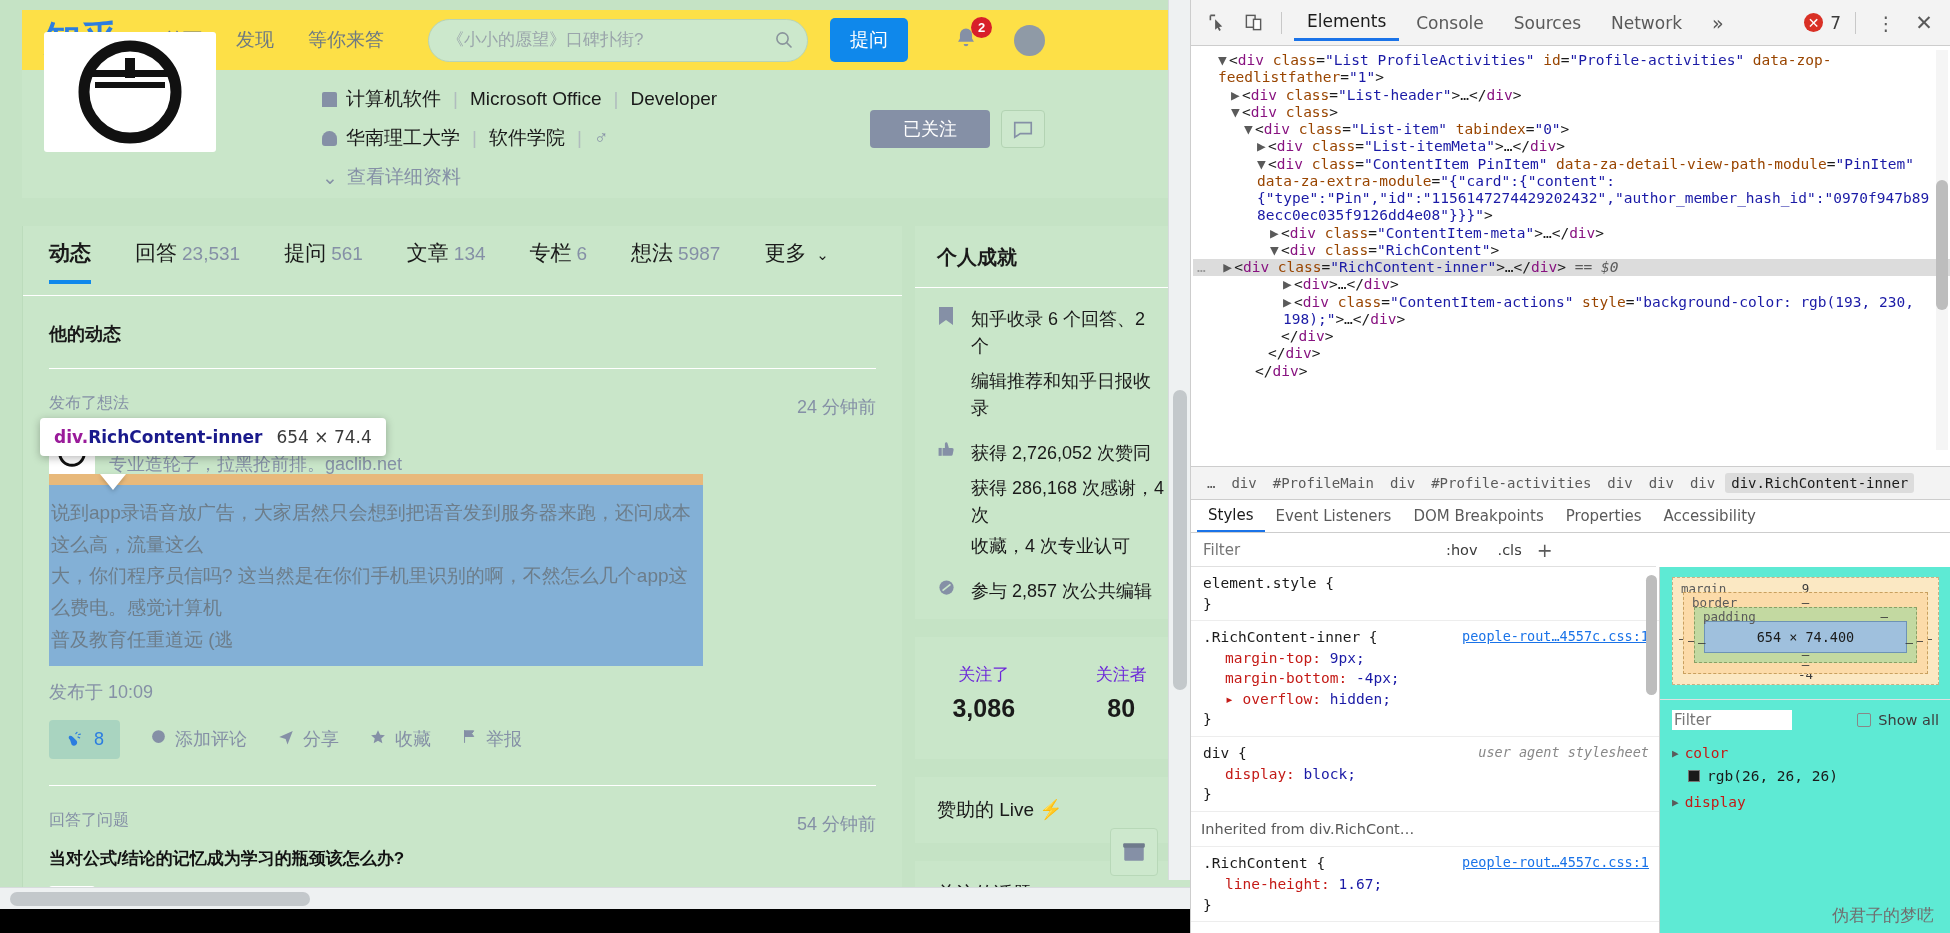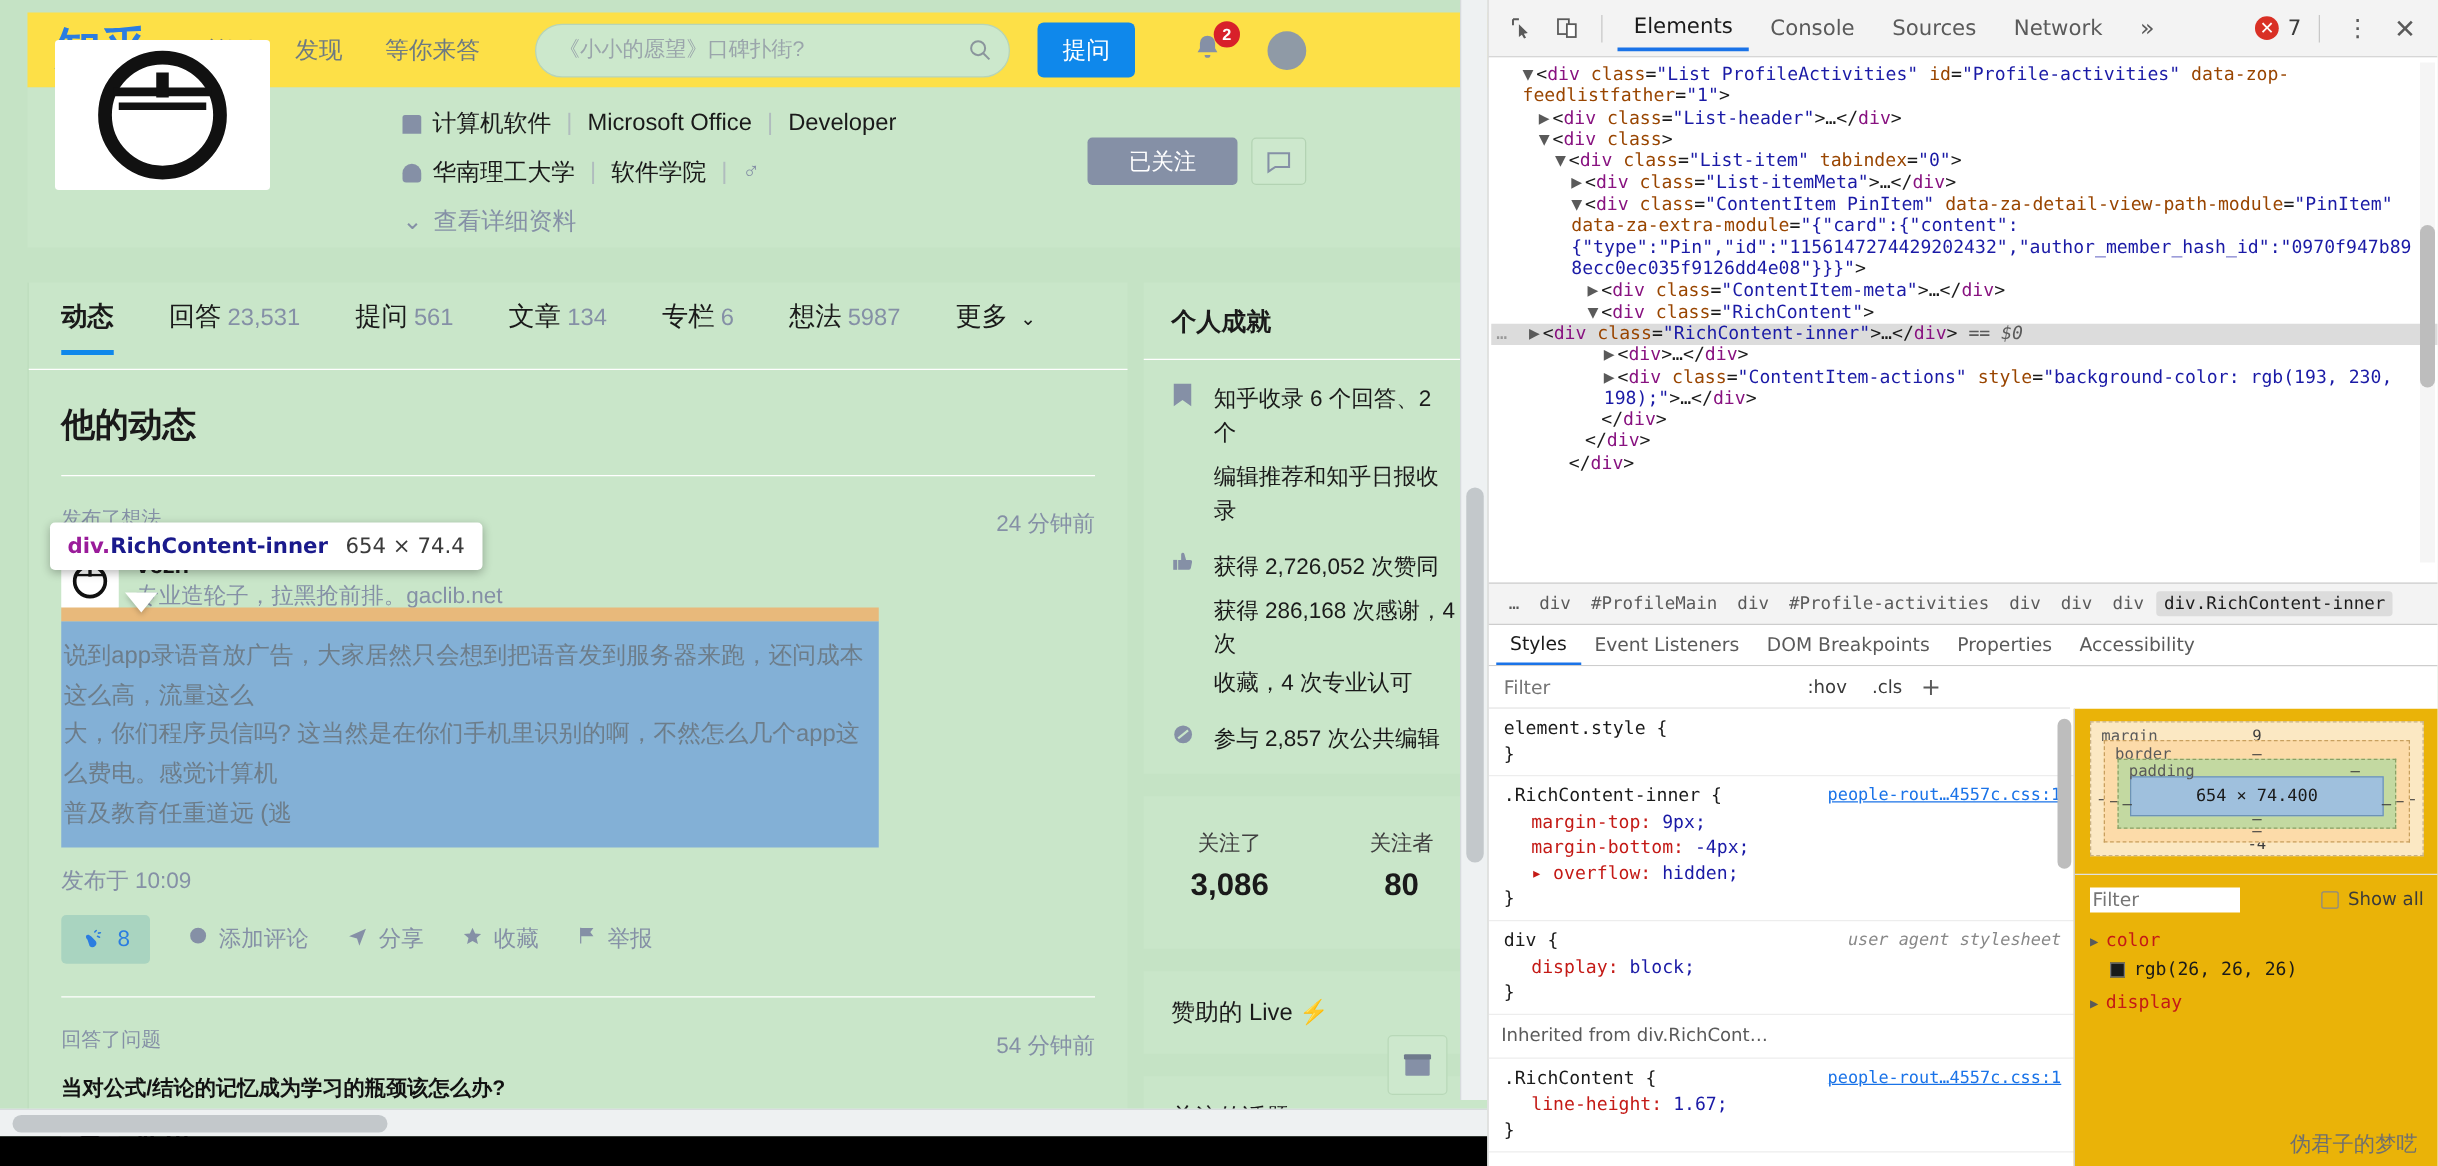--- a/index.html
+++ b/index.html
@@ -78,21 +78,21 @@
     position:absolute; left:22px; top:226px; width:880px; min-height:700px;
     background:#c9e6c9; border-left:1px solid #bcdcbc;
   }
   .tabs { display:flex; align-items:center; gap:44px; height:70px; padding:0 26px; border-bottom:1px solid #fff; }
   .tab { font-size:21px; color:#1a1a1a; padding-bottom:16px; position:relative; cursor:pointer; white-space:nowrap; }
   .tab .cnt { color:#8590a6; font-size:19px; margin-left:5px; }
   .tab.active { font-weight:700; }
   .tab.active:after {
     content:""; position:absolute; left:0; right:0; bottom:-1px; height:4px; background:#0f88eb;
   }
-  .section-title { font-size:27px; font-weight:700; color:#1a1a1a; padding:26px 26px 22px; }
+  .section-title { font-size:18px; font-weight:700; color:#1a1a1a; padding:26px 26px 22px; }
   .divider { height:1px; background:#fff; margin:0 26px; }
 
   .feed-item { padding:24px 26px 0; position:relative; }
   .feed-action { font-size:16px; color:#8590a6; margin-bottom:16px; }
   .feed-time { position:absolute; right:26px; top:26px; font-size:18px; color:#8590a6; }
   .author-row { display:flex; align-items:center; gap:14px; margin-bottom:0; }
   .author-avatar { width:46px; height:46px; background:#fff; border-radius:3px; flex:none;
                    display:flex;align-items:center;justify-content:center;}
   .author-name { font-size:19px; color:#1a1a1a; font-weight:700;}
   .author-bio { font-size:18px; color:#8590a6; }
@@ -116,21 +116,21 @@
   .answer-title { font-size:17px; font-weight:700; color:#121212; margin:10px 0 16px; }
 
   
   .side-col { position:absolute; left:915px; top:226px; width:275px; }
   .side-card { background:#c9e6c9; margin-bottom:18px; padding:0 0 14px; }
   .side-head { font-size:20px; font-weight:700; color:#1a1a1a; padding:18px 22px 16px; border-bottom:1px solid #fff;}
   .side-row { display:flex; align-items:flex-start; gap:14px; padding:18px 22px 0; font-size:18px; color:#1a1a1a; line-height:1.5;}
   .side-ico { width:20px; height:20px; flex:none; }
   .side-stats { display:flex; padding:26px 0 22px; }
   .stat { flex:1; text-align:center; }
-  .stat .lbl { font-size:17px; color:#404040; margin-bottom:8px; }
+  .stat .lbl { font-size:17px; color:#6d28d9; margin-bottom:8px; }
   .stat .num { font-size:25px; font-weight:700; color:#1a1a1a; }
   .side-single { background:#c9e6c9; margin-bottom:18px; font-size:19px; color:#1a1a1a; padding:20px 22px; cursor:pointer;}
 
   
   .float-box {
     position:absolute; left:1110px; top:828px; width:48px; height:48px;
     background:#cde8cd; border:1px solid #b8d8b8; border-radius:4px;
     display:flex; align-items:center; justify-content:center;
   }
   
@@ -234,21 +234,21 @@
   .css-src.plain { color:#888; text-decoration:none; font-style:italic;}
   .css-prop { color:#c41a16; padding-left:22px; }
   .css-val { color:#1a1aa6; }
   .css-brace { color:#1a1a1a; }
   .css-inherit { padding:7px 10px; color:#5a5a5a; background:#fff; border-bottom:1px solid #ededed; font-family:"DejaVu Sans",sans-serif; font-size:14.5px;}
   .css-scroll { position:absolute; left:455px; top:575px; width:11px; height:120px; background:#bdbdbd; border-radius:6px;}
 
   
   .boxcol {
     position:absolute; left:468px; top:567px; width:292px; height:366px;
-    border-left:1px solid #cdcdcd; background:#eab308;
+    border-left:1px solid #cdcdcd; background:#5eead4;
   }
   .boxmodel { margin:10px 12px 0; background:#fbe8c3; border:1px dashed #c8b184; padding:14px 10px 10px; position:relative; text-align:center;}
   .bm-label { position:absolute; font-size:12.5px; color:#5a5a5a; font-family:"DejaVu Sans Mono",monospace;}
   .bm-border { background:#fcdba9; border:1px dashed #c8a05f; padding:14px 10px 10px; position:relative;}
   .bm-padding { background:#c3d9a1; border:1px dashed #8aa065; padding:13px 9px 9px; position:relative;}
   .bm-content { background:#9fc0dd; border:1px solid #6d93b5; padding:7px 4px; font-size:13.5px; font-family:"DejaVu Sans Mono",monospace; color:#1a1a1a;}
   .bm-num { font-size:12.5px; color:#3b3b3b; font-family:"DejaVu Sans Mono",monospace;}
   .cfilter { display:flex; align-items:center; padding:10px 12px; gap:10px; border-top:1px solid #e0e0e0; margin-top:14px;}
   .cfilter input { border:0; outline:0; font-size:15px; color:#9a9a9a; width:120px; font-family:"DejaVu Sans",sans-serif;}
   .showall { margin-left:auto; display:flex; align-items:center; gap:7px; font-size:14.5px; color:#3b3b3b; font-family:"DejaVu Sans",sans-serif;}

